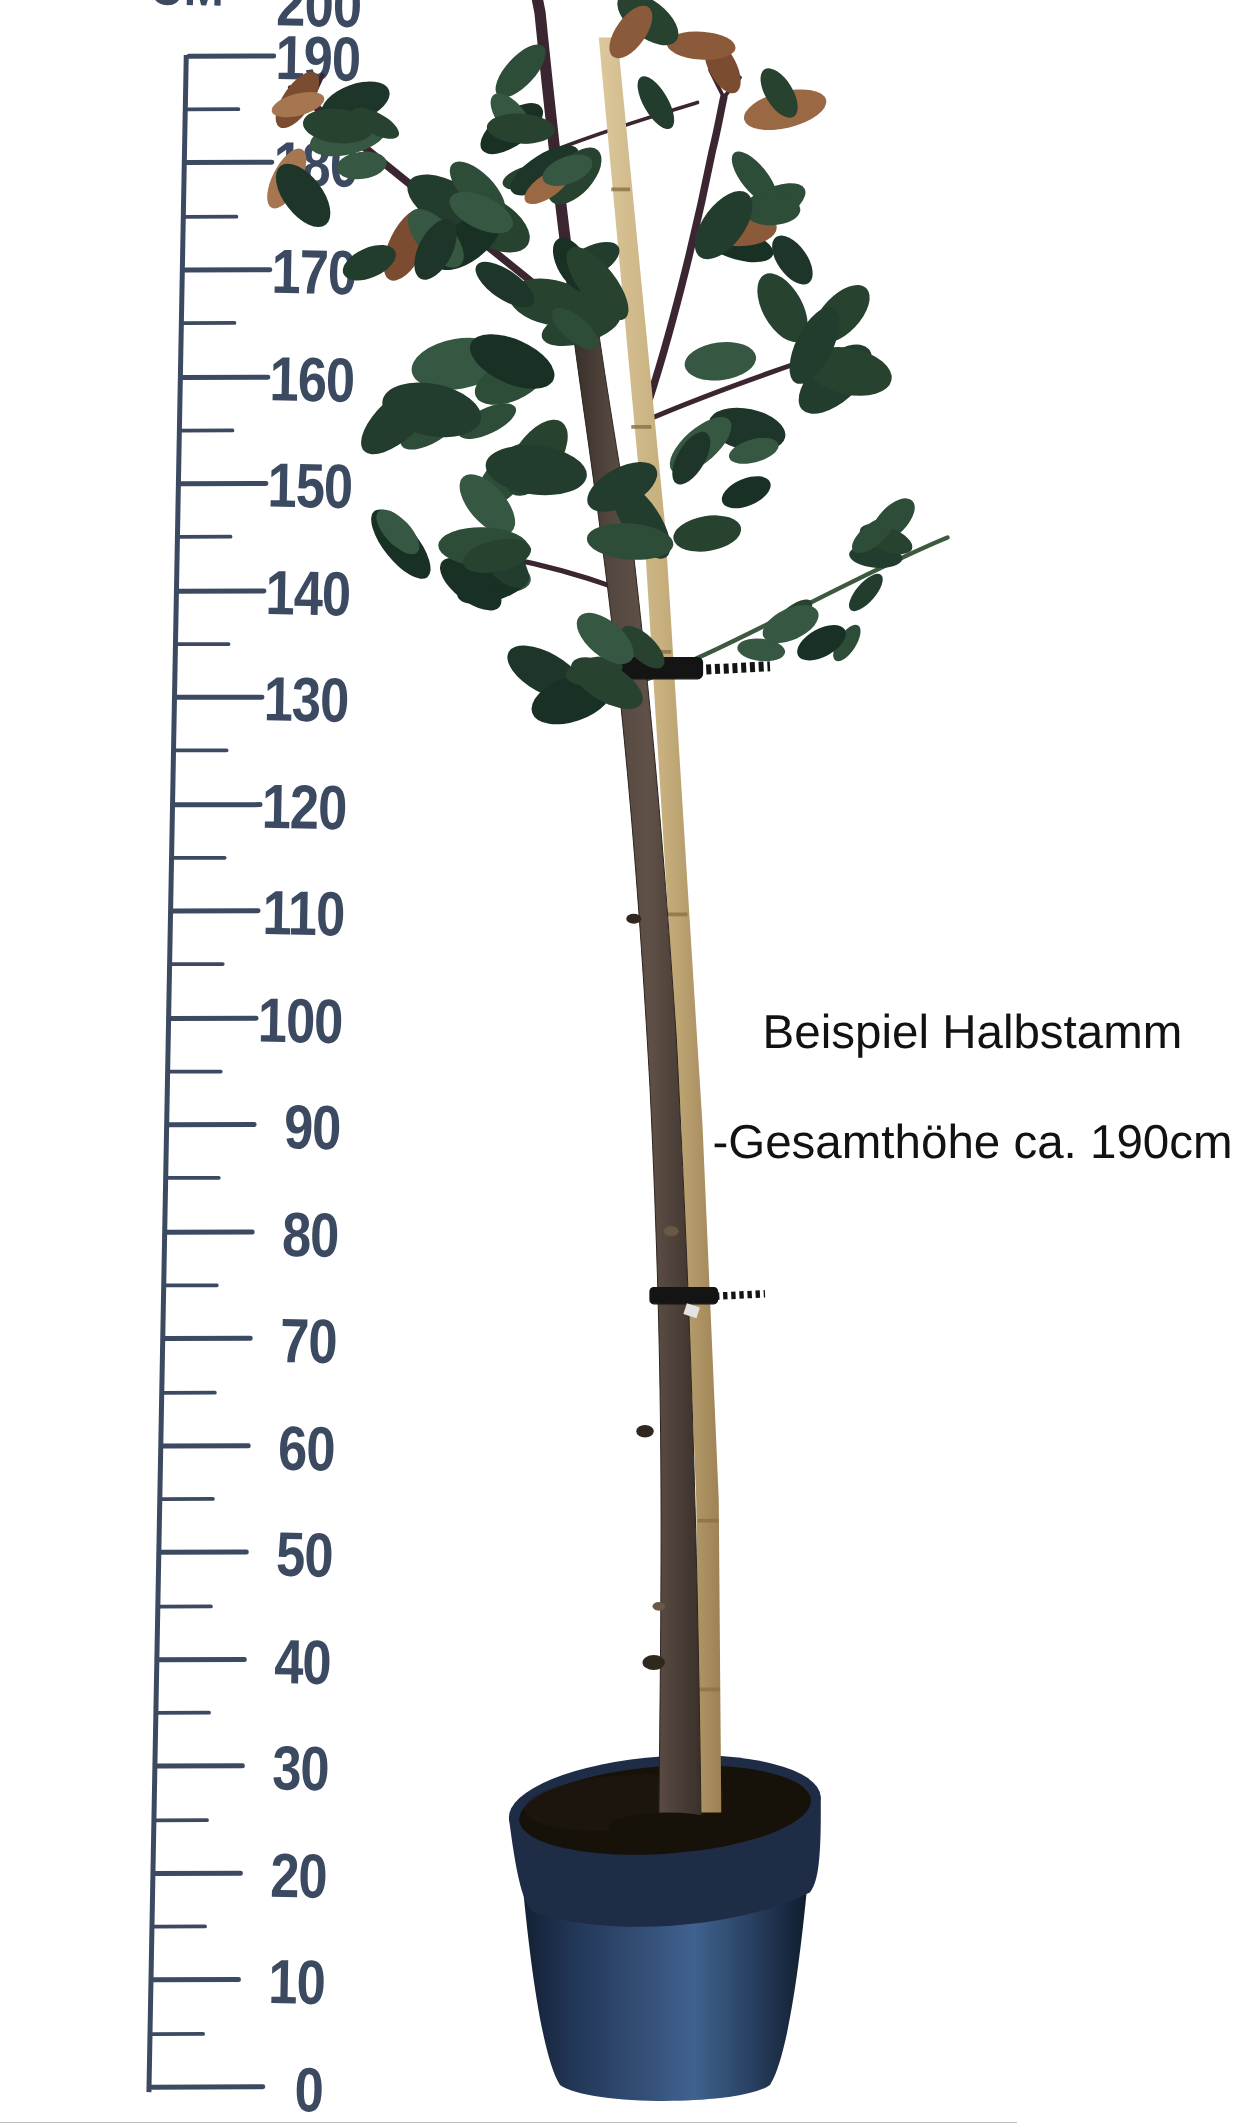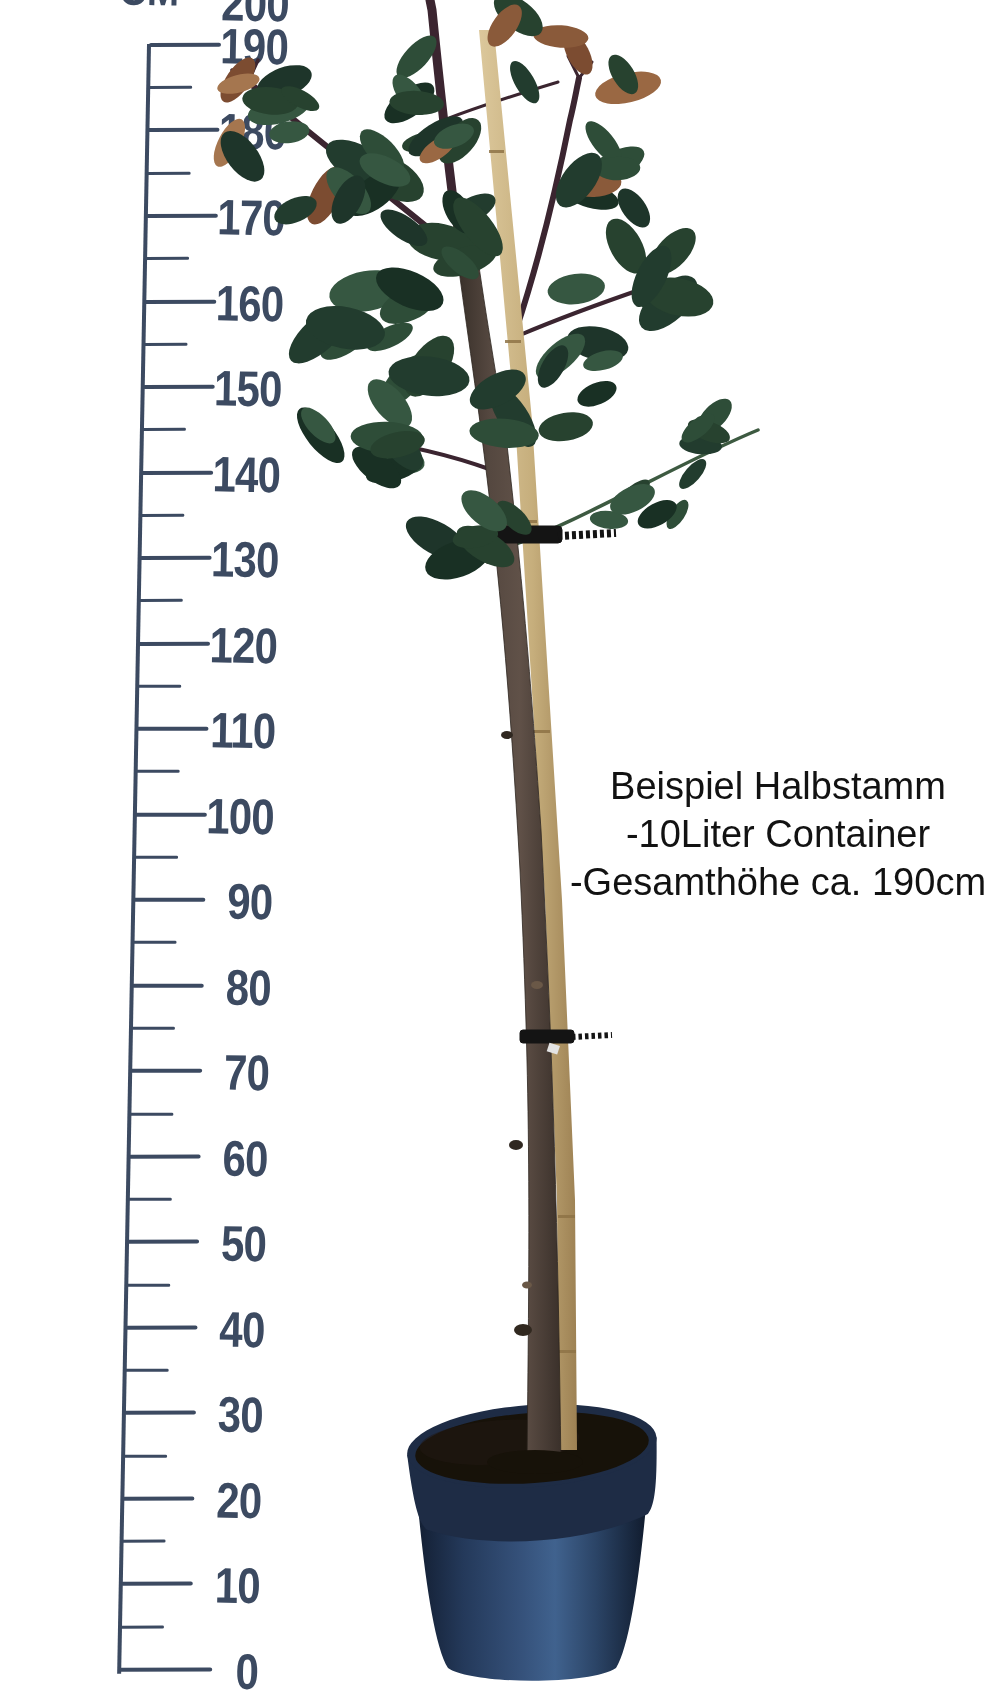--- a/index.html
+++ b/index.html
@@ -17,21 +17,21 @@
   .r-label{position:absolute;color:var(--ruler);font-weight:700;font-size:50px;
            height:56px;line-height:56px;text-align:right;width:138px;
            transform:scaleX(.84);transform-origin:right center;letter-spacing:-1px;}
   .r-unit{position:absolute;color:var(--ruler);font-weight:700;font-size:44px;
           height:48px;line-height:48px;transform:scaleX(.88);transform-origin:left center;}
   
   .photo{position:absolute;left:0;top:0;}
   
   .annotation{position:absolute;left:552px;top:762px;width:452px;
               text-align:center;color:var(--text);font-size:38px;line-height:48px;}
-  .annotation div{white-space:nowrap;}
+  .annotation div{white-space:nowrap;margin-top:40px;}
 </style>
 </head>
 <body>
 
 <div class="stage">
 
   <div class="ruler" id="ruler">
       <div class="r-line" style="left: 147px; top: 44px; width: 4px; height: 1630px;"></div>
       <div class="r-tick" style="left: 149px; top: 1625.73px; width: 44px; height: 3px;"></div>
       <div class="r-tick" style="left: 149px; top: 1540.2px; width: 44px; height: 3px;"></div>
@@ -281,17 +281,16 @@
         <ellipse cx="578.0" cy="53.3" rx="23.3" ry="11.1" transform="rotate(62.6 578.0 53.3)" fill="#7c4c31"></ellipse>
         <ellipse cx="512.9" cy="19.8" rx="19.1" ry="9.4" transform="rotate(-44.9 512.9 19.8)" fill="#a5764f"></ellipse>
         <ellipse cx="560.9" cy="36.5" rx="27.6" ry="11.2" transform="rotate(3.8 560.9 36.5)" fill="#8a5a3a"></ellipse>
         <ellipse cx="518.3" cy="15.1" rx="28.7" ry="14.7" transform="rotate(37.7 518.3 15.1)" fill="#27422f"></ellipse>
         <ellipse cx="504.7" cy="25.6" rx="24.4" ry="11.9" transform="rotate(-54.6 504.7 25.6)" fill="#8a5a3a"></ellipse>
       </g>
   </svg>
 
   <div class="annotation">
     <div>Beispiel Halbstamm</div>
-    <div>-10Liter Container</div>
     <div>-Gesamthöhe ca. 190cm</div>
   </div>
 
 </div>
 
 </body></html>

